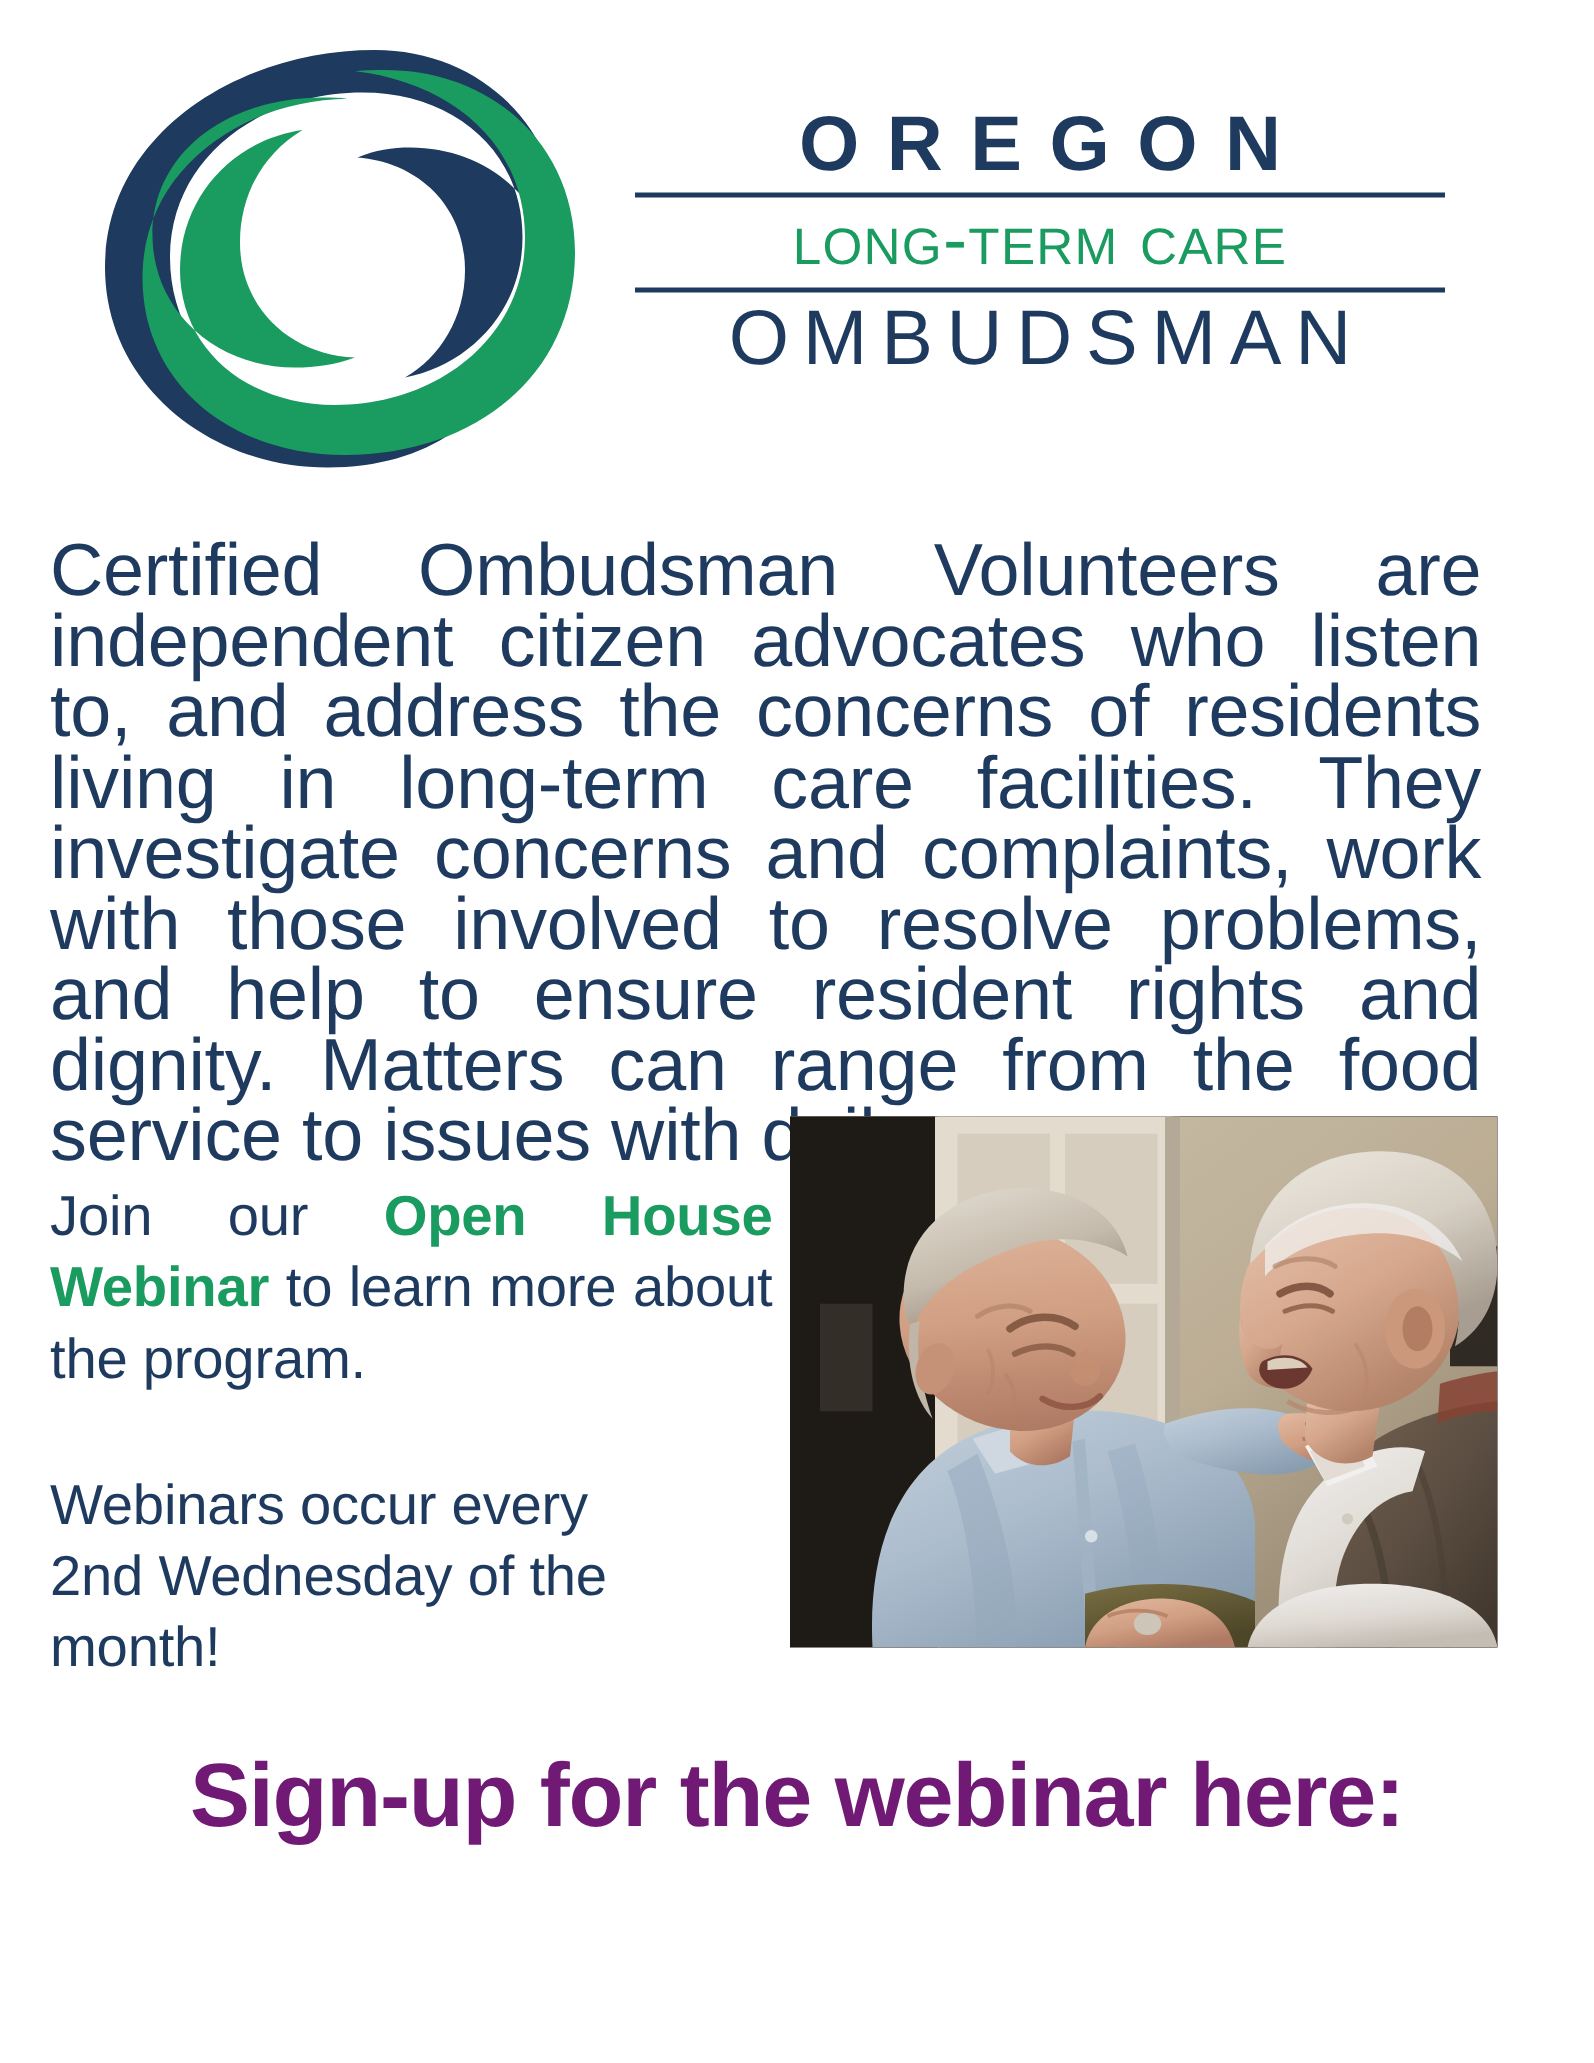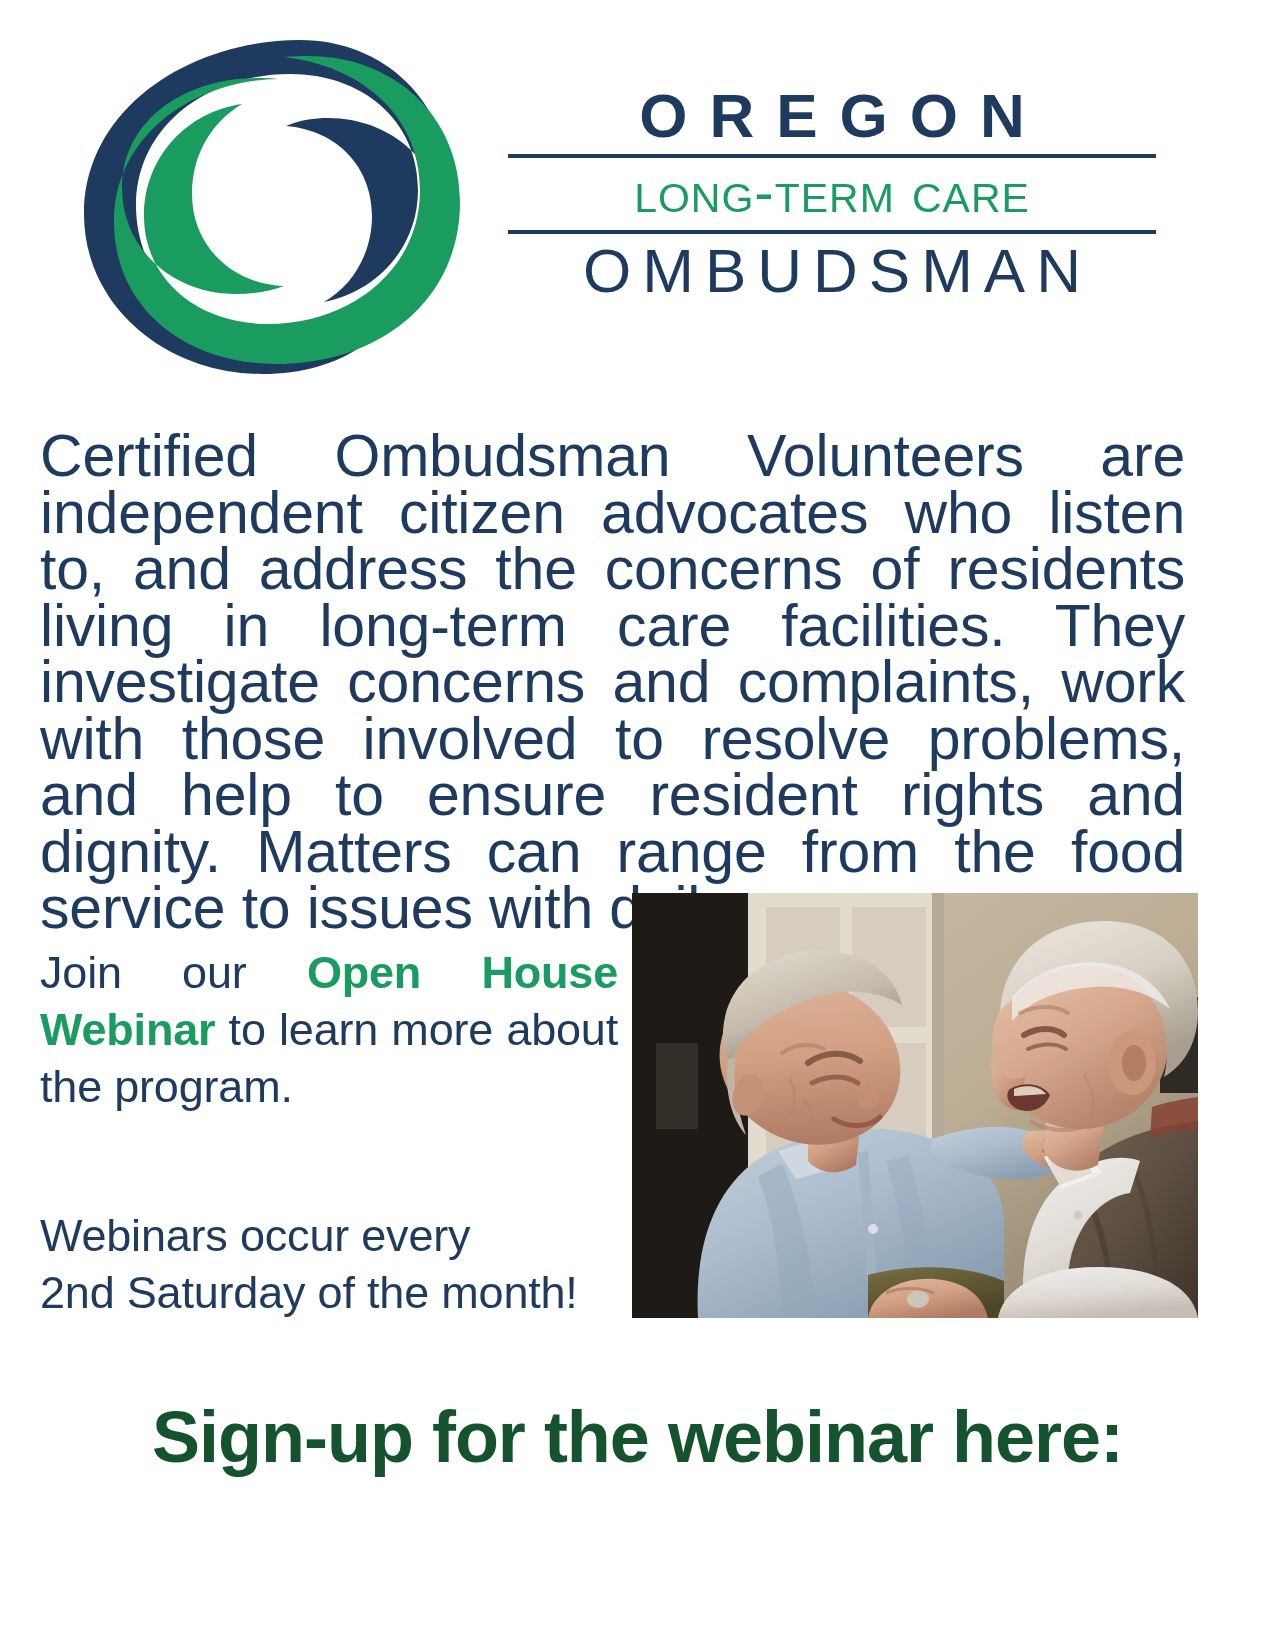--- a/index.html
+++ b/index.html
@@ -141,21 +141,21 @@
     text-justify: inter-word;
     letter-spacing: -0.2px;
   }
 
   .promo-block .hl {
     color: #1a9b5f;
     font-weight: bold;
   }
 
   .schedule-block {
-    margin-top: 92px;
+    margin-top: 60px;
     font-size: 45px;
     line-height: 57px;
     text-align: justify;
     text-justify: inter-word;
     letter-spacing: -0.2px;
   }
   .schedule-block .lastline {
     text-align: left;
     display: block;
   }
@@ -178,21 +178,21 @@
     top: 1395px;
     width: 1275px;
     text-align: center;
   }
 
   .cta-line1 {
     font-family: "Liberation Sans", sans-serif;
     font-weight: bold;
     font-size: 72px;
     line-height: 84px;
-    color: #14532d;
+    color: #701a75;
     letter-spacing: -1px;
   }
 
   .cta-line2 {
     font-family: "Liberation Sans", sans-serif;
     font-weight: bold;
     font-size: 72px;
     line-height: 84px;
     color: #1e3a5f;
     letter-spacing: -1px;
@@ -261,21 +261,21 @@
   <div class="middle">
 
     <div class="middle-text">
 
       <div class="promo-block">
         <span>Join our </span><span class="hl">Open House Webinar</span><span> to learn more about the program.</span>
       </div>
 
       <div class="schedule-block">
         <span>Webinars occur every</span>
-        <span class="lastline">2nd Saturday of the month!</span>
+        <span class="lastline">2nd Wednesday of the month!</span>
       </div>
 
     </div>
 
     <div class="photo">
       <svg viewBox="0 0 566 425" xmlns="http://www.w3.org/2000/svg" preserveAspectRatio="xMidYMid slice">
         <defs>
           <linearGradient id="bgWall" x1="0" y1="0" x2="1" y2="1">
             <stop offset="0%" stop-color="#d8cdb8"></stop>
             <stop offset="55%" stop-color="#c6b89e"></stop>

